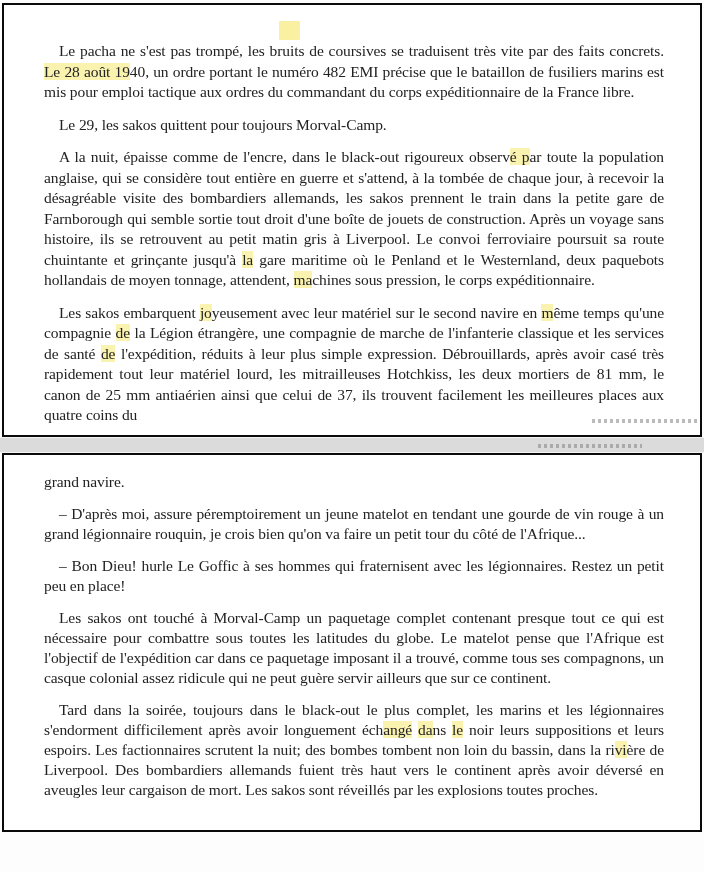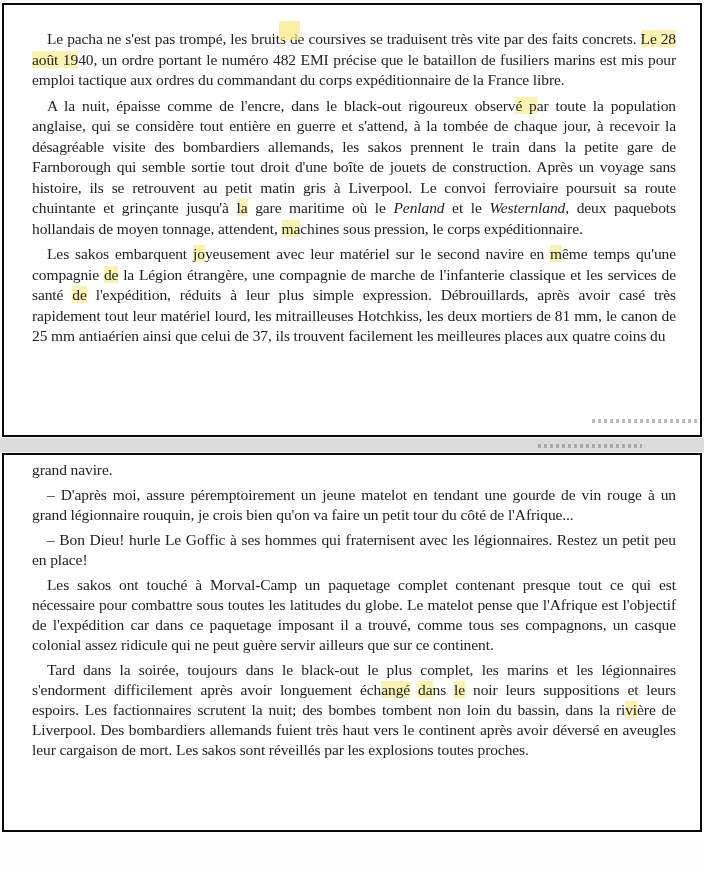--- a/index.html
+++ b/index.html
@@ -41,49 +41,50 @@
     position: relative;
     padding: 24px 24px 0 28px;
     font-size: 15.5px;
     line-height: 20.5px;
     color: #222222;
     text-align: justify;
     letter-spacing: -0.1px;
   }
   .page-2 .page-body { padding-top: 5px; line-height: 20px; }
   .page-body p {
-    margin: 0;
+    margin: 12px;
     text-indent: 15px;
   }
   .page-body p + p { margin-top: 5px; }
   .page-body p.noindent { text-indent: 0; }
   .hl {
     background: rgba(247, 233, 122, 0.6);
   }
-  .it { font-style: italic; }
+  .it { }
   .stray-hl {
     position: absolute;
     background: rgba(247, 233, 122, 0.7);
     border-radius: 1px;
     pointer-events: none;
   }
   .artifact {
     position: absolute;
     background: repeating-linear-gradient(90deg,
       rgba(130,130,130,0.55) 0 3px, rgba(0,0,0,0) 3px 6px);
     pointer-events: none;
   }
 </style>
 </head>
 <body>
 
 <div class="canvas">
   <div class="page page-1">
     <div class="page-body">
         <p class=""><span>Le pacha ne s'est pas trompé, les bruits de coursives se traduisent très vite par des faits concrets. </span><span class="hl">Le 28 août 19</span><span>40, un ordre portant le numéro 482 EMI précise que le bataillon de fusiliers marins est mis pour emploi tactique aux ordres du commandant du corps expéditionnaire de la France libre.</span></p>
+        <p class=""><span>Le 29, les sakos quittent pour toujours Morval-Camp.</span></p>
         <p class=""><span>A la nuit, épaisse comme de l'encre, dans le black-out rigoureux observ</span><span class="hl">é p</span><span>ar toute la population anglaise, qui se considère tout entière en guerre et s'attend, à la tombée de chaque jour, à recevoir la désagréable visite des bombardiers allemands, les sakos prennent le train dans la petite gare de Farnborough qui semble sortie tout droit d'une boîte de jouets de construction. Après un voyage sans histoire, ils se retrouvent au petit matin gris à Liverpool. Le convoi ferroviaire poursuit sa route chuintante et grinçante jusqu'à </span><span class="hl">la</span><span> gare maritime où le </span><span class="it">Penland</span><span> et le </span><span class="it">Westernland</span><span>, deux paquebots hollandais de moyen tonnage, attendent, </span><span class="hl">ma</span><span>chines sous pression, le corps expéditionnaire.</span></p>
         <p class=""><span>Les sakos embarquent </span><span class="hl">jo</span><span>yeusement avec leur matériel sur le second navire en </span><span class="hl">m</span><span>ême temps qu'une compagnie </span><span class="hl">de</span><span> la Légion étrangère, une compagnie de marche de l'infanterie classique et les services de santé </span><span class="hl">de</span><span> l'expédition, réduits à leur plus simple expression. Débrouillards, après avoir casé très rapidement tout leur matériel lourd, les mitrailleuses Hotchkiss, les deux mortiers de 81 mm, le canon de 25 mm antiaérien ainsi que celui de 37, ils trouvent facilement les meilleures places aux quatre coins du</span></p>
       </div>
   <div class="stray-hl" style="left: 275px; top: 16px; width: 21px; height: 19px;"></div>
       <div class="artifact" style="left: 588px; top: 414px; width: 106px; height: 4px;"></div>
     </div>
   <div class="page-gap">
       <div class="artifact" style="left: 538px; top: 6px; width: 104px; height: 4px;"></div>
     </div>
   <div class="page page-2">

